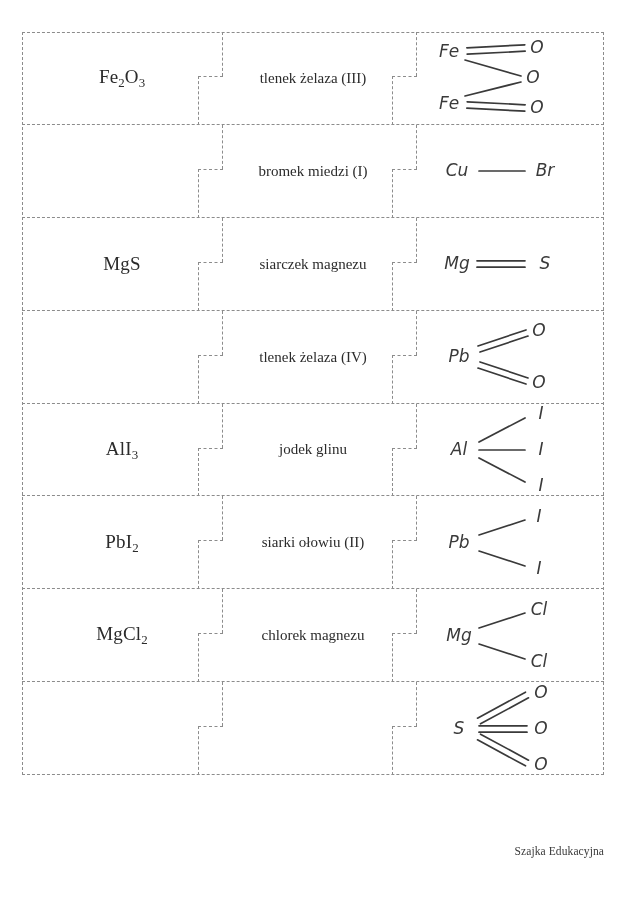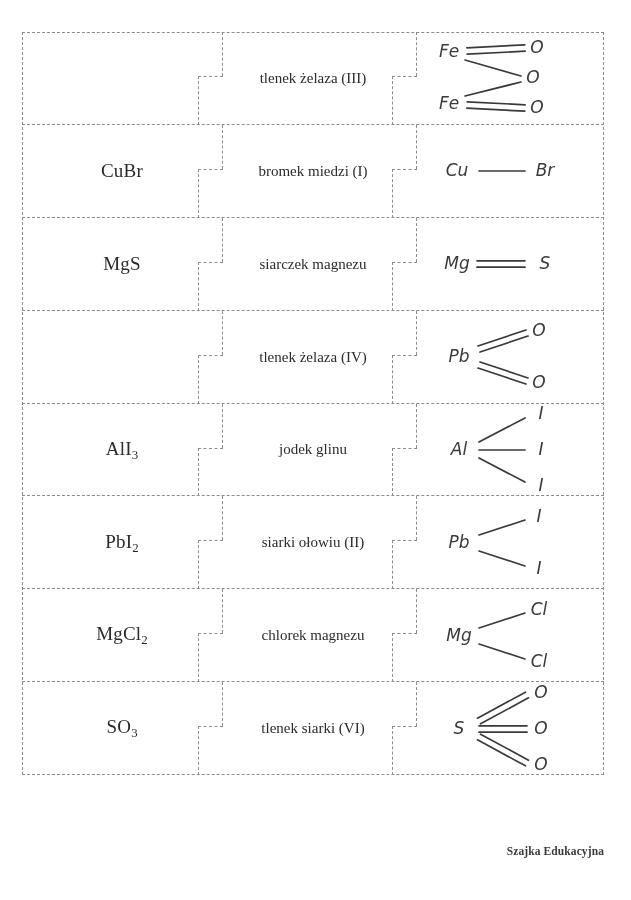--- a/index.html
+++ b/index.html
@@ -129,30 +129,32 @@
   }
 
   
   #footer-credit {
     position: absolute;
     right: 27px;
     top: 845px;
     font-size: 11.5px;
     color: #3a3a3a;
     letter-spacing: 0.1px;
-    font-weight: bold;
   }
 </style>
 </head>
 <body>
 
 <div id="worksheet">
   <div class="table-border"></div>
   <div id="rows-host">
       <div class="row" style="top: 0px; height: 92.875px;">
+        <div class="cell cell-formula">
+          <span class="formula-text">Fe<sub>2</sub>O<sub>3</sub></span>
+        </div>
         <div class="cell cell-name">
           <span>tlenek żelaza (III)</span>
         </div>
         <div class="cell cell-structure">
           <svg width="150" height="84" viewBox="0 0 150 84" class="struct-svg">
             <text x="20" y="16" text-anchor="middle" dominant-baseline="middle">Fe</text>
             <text x="20" y="68" text-anchor="middle" dominant-baseline="middle">Fe</text>
             <text x="108" y="12" text-anchor="middle" dominant-baseline="middle">O</text>
             <text x="104" y="42" text-anchor="middle" dominant-baseline="middle">O</text>
             <text x="108" y="72" text-anchor="middle" dominant-baseline="middle">O</text>
@@ -170,23 +172,20 @@
           <div class="seg-bottom"></div>
         </div>
         <div class="notch notch-b">
           <div class="seg-top"></div>
           <div class="seg-cross"></div>
           <div class="seg-bottom"></div>
         </div>
         <div class="row-sep"></div>
       </div>
       <div class="row" style="top: 92.875px; height: 92.875px;">
-        <div class="cell cell-formula">
-          <span class="formula-text">CuBr</span>
-        </div>
         <div class="cell cell-name">
           <span>bromek miedzi (I)</span>
         </div>
         <div class="cell cell-structure">
           <svg width="130" height="40" viewBox="0 0 130 40" class="struct-svg">
             <text x="18" y="20" text-anchor="middle" dominant-baseline="middle">Cu</text>
             <text x="106" y="20" text-anchor="middle" dominant-baseline="middle">Br</text>
             <line x1="40" y1="20" x2="86" y2="20"></line>
           </svg>
         </div>
@@ -336,26 +335,20 @@
           <div class="seg-bottom"></div>
         </div>
         <div class="notch notch-b">
           <div class="seg-top"></div>
           <div class="seg-cross"></div>
           <div class="seg-bottom"></div>
         </div>
         <div class="row-sep"></div>
       </div>
       <div class="row" style="top: 650.125px; height: 92.875px;">
-        <div class="cell cell-formula">
-          <span class="formula-text">SO<sub>3</sub></span>
-        </div>
-        <div class="cell cell-name">
-          <span>tlenek siarki (VI)</span>
-        </div>
         <div class="cell cell-structure">
           <svg width="130" height="96" viewBox="0 0 130 96" class="struct-svg">
             <text x="20" y="48" text-anchor="middle" dominant-baseline="middle">S</text>
             <text x="102" y="12" text-anchor="middle" dominant-baseline="middle">O</text>
             <text x="102" y="48" text-anchor="middle" dominant-baseline="middle">O</text>
             <text x="102" y="84" text-anchor="middle" dominant-baseline="middle">O</text>
             <line x1="41.52410607533041" y1="42.81373429291768" x2="89.52410607533041" y2="16.813734292917676"></line>
             <line x1="38.47589392466959" y1="37.18626570708232" x2="86.47589392466959" y2="11.186265707082322"></line>
             <line x1="40" y1="51.2" x2="88" y2="51.2"></line>
             <line x1="40" y1="44.8" x2="88" y2="44.8"></line>

